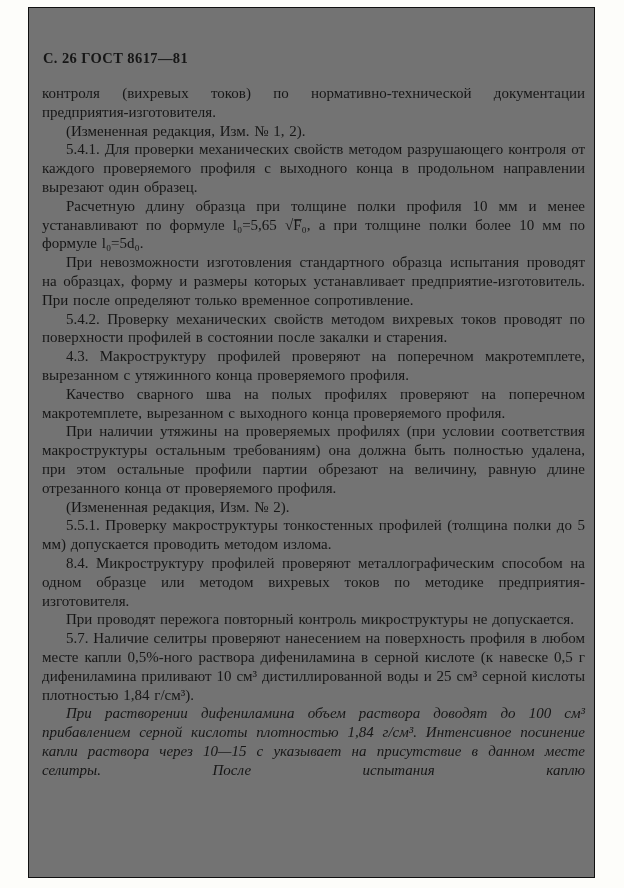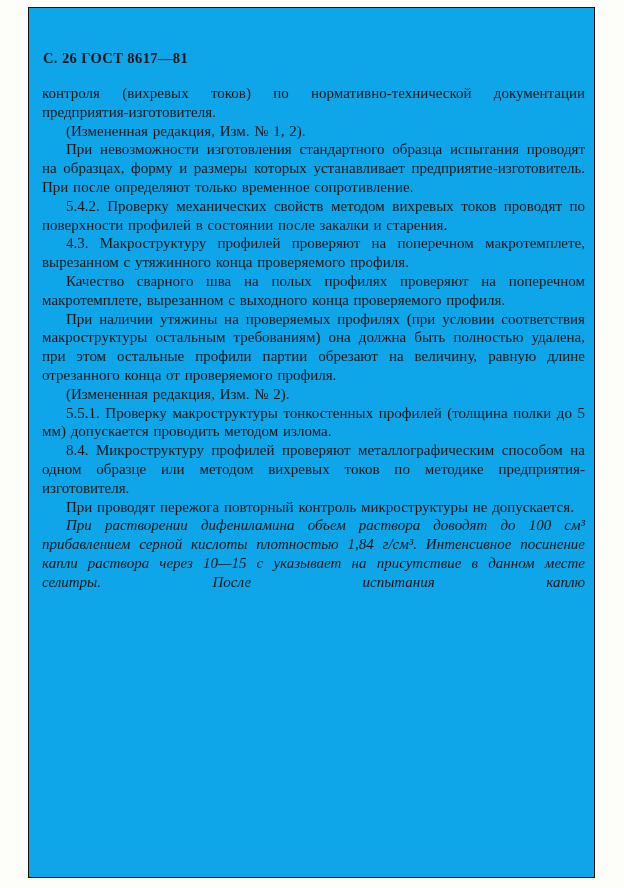--- a/index.html
+++ b/index.html
@@ -16,21 +16,21 @@
     overflow: hidden;
   }
   .page-frame {
     position: absolute;
     left: 28px;
     top: 7px;
     width: 567px;
     height: 871px;
     border: 1.5px solid #101010;
     box-sizing: border-box;
-    background: #0ea5e9;
+    background: #737373;
   }
   .page-content {
     position: absolute;
     left: 13px;
     right: 9px;
     top: 42px;
     bottom: 6px;
   }
   .page-header {
     font-weight: bold;
@@ -63,26 +63,29 @@
 <body>
 
 <div class="page-frame">
   <div class="page-content">
 
     <div class="page-header">С. 26 ГОСТ 8617—81</div>
 
     <div class="doc-body">
       <p class="no-indent">контроля (вихревых токов) по нормативно-технической документации предприятия-изготовителя.</p>
       <p class="bold">(Измененная редакция, Изм. № 1, 2).</p>
+      <p>5.4.1. Для проверки механических свойств методом разрушающего контроля от каждого проверяемого профиля с выходного конца в продольном направлении вырезают один образец.</p>
+      <p>Расчетную длину образца при толщине полки профиля 10 мм и менее устанавливают по формуле l₀=5,65 √F̅₀, а при толщине полки более 10 мм по формуле l₀=5d₀.</p>
       <p>При невозможности изготовления стандартного образца испытания проводят на образцах, форму и размеры которых устанавливает предприятие-изготовитель. При после определяют только временное сопротивление.</p>
       <p>5.4.2. Проверку механических свойств методом вихревых токов проводят по поверхности профилей в состоянии после закалки и старения.</p>
       <p>4.3. Макроструктуру профилей проверяют на поперечном макротемплете, вырезанном с утяжинного конца проверяемого профиля.</p>
       <p>Качество сварного шва на полых профилях проверяют на поперечном макротемплете, вырезанном с выходного конца проверяемого профиля.</p>
       <p>При наличии утяжины на проверяемых профилях (при условии соответствия макроструктуры остальным требованиям) она должна быть полностью удалена, при этом остальные профили партии обрезают на величину, равную длине отрезанного конца от проверяемого профиля.</p>
       <p class="bold">(Измененная редакция, Изм. № 2).</p>
       <p>5.5.1. Проверку макроструктуры тонкостенных профилей (толщина полки до 5 мм) допускается проводить методом излома.</p>
       <p>8.4. Микроструктуру профилей проверяют металлографическим способом на одном образце или методом вихревых токов по методике предприятия-изготовителя.</p>
       <p>При проводят пережога повторный контроль микроструктуры не допускается.</p>
+      <p>5.7. Наличие селитры проверяют нанесением на поверхность профиля в любом месте капли 0,5%-ного раствора дифениламина в серной кислоте (к навеске 0,5 г дифениламина приливают 10 см³ дистиллированной воды и 25 см³ серной кислоты плотностью 1,84 г/см³).</p>
       <p class="fill-last">При растворении дифениламина объем раствора доводят до 100 см³ прибавлением серной кислоты плотностью 1,84 г/см³. Интенсивное посинение капли раствора через 10—15 с указывает на присутствие в данном месте селитры. После испытания каплю</p>
     </div>
 
   </div>
 </div>
 
 </body></html>

